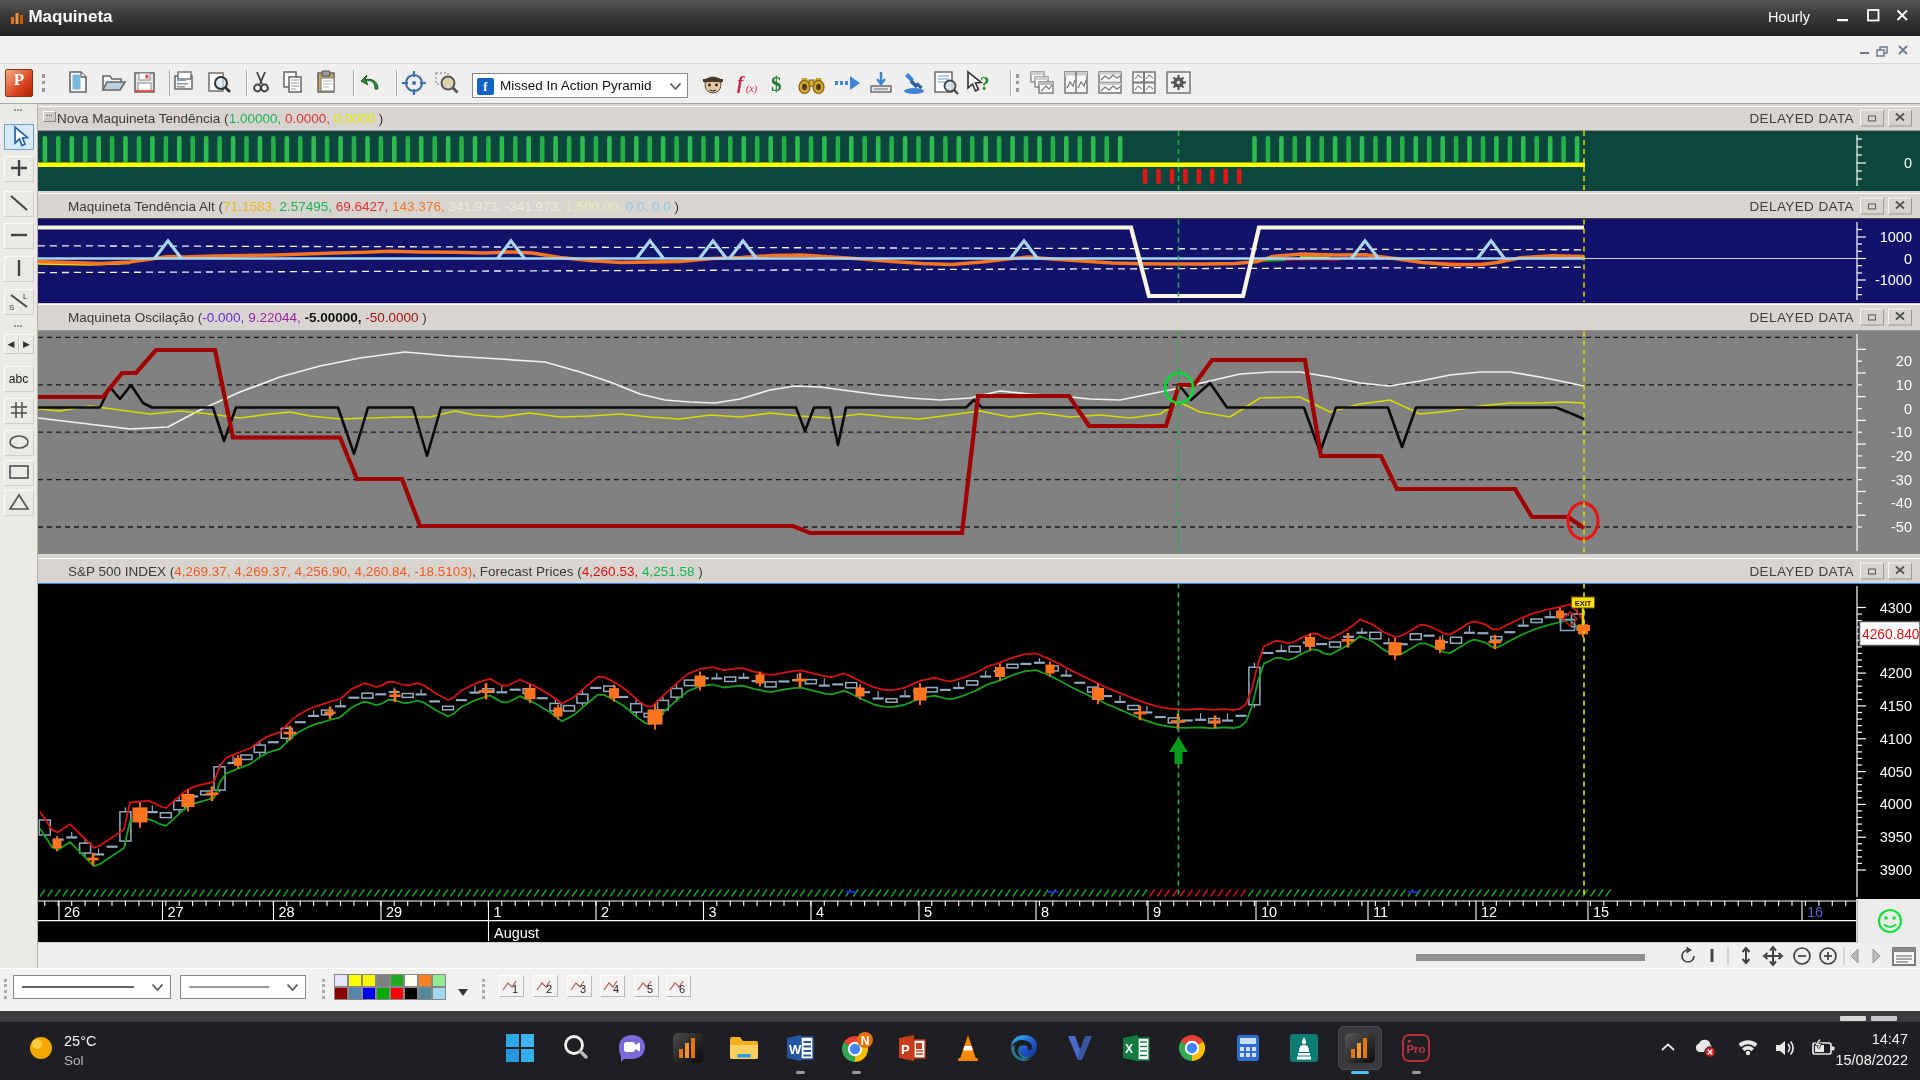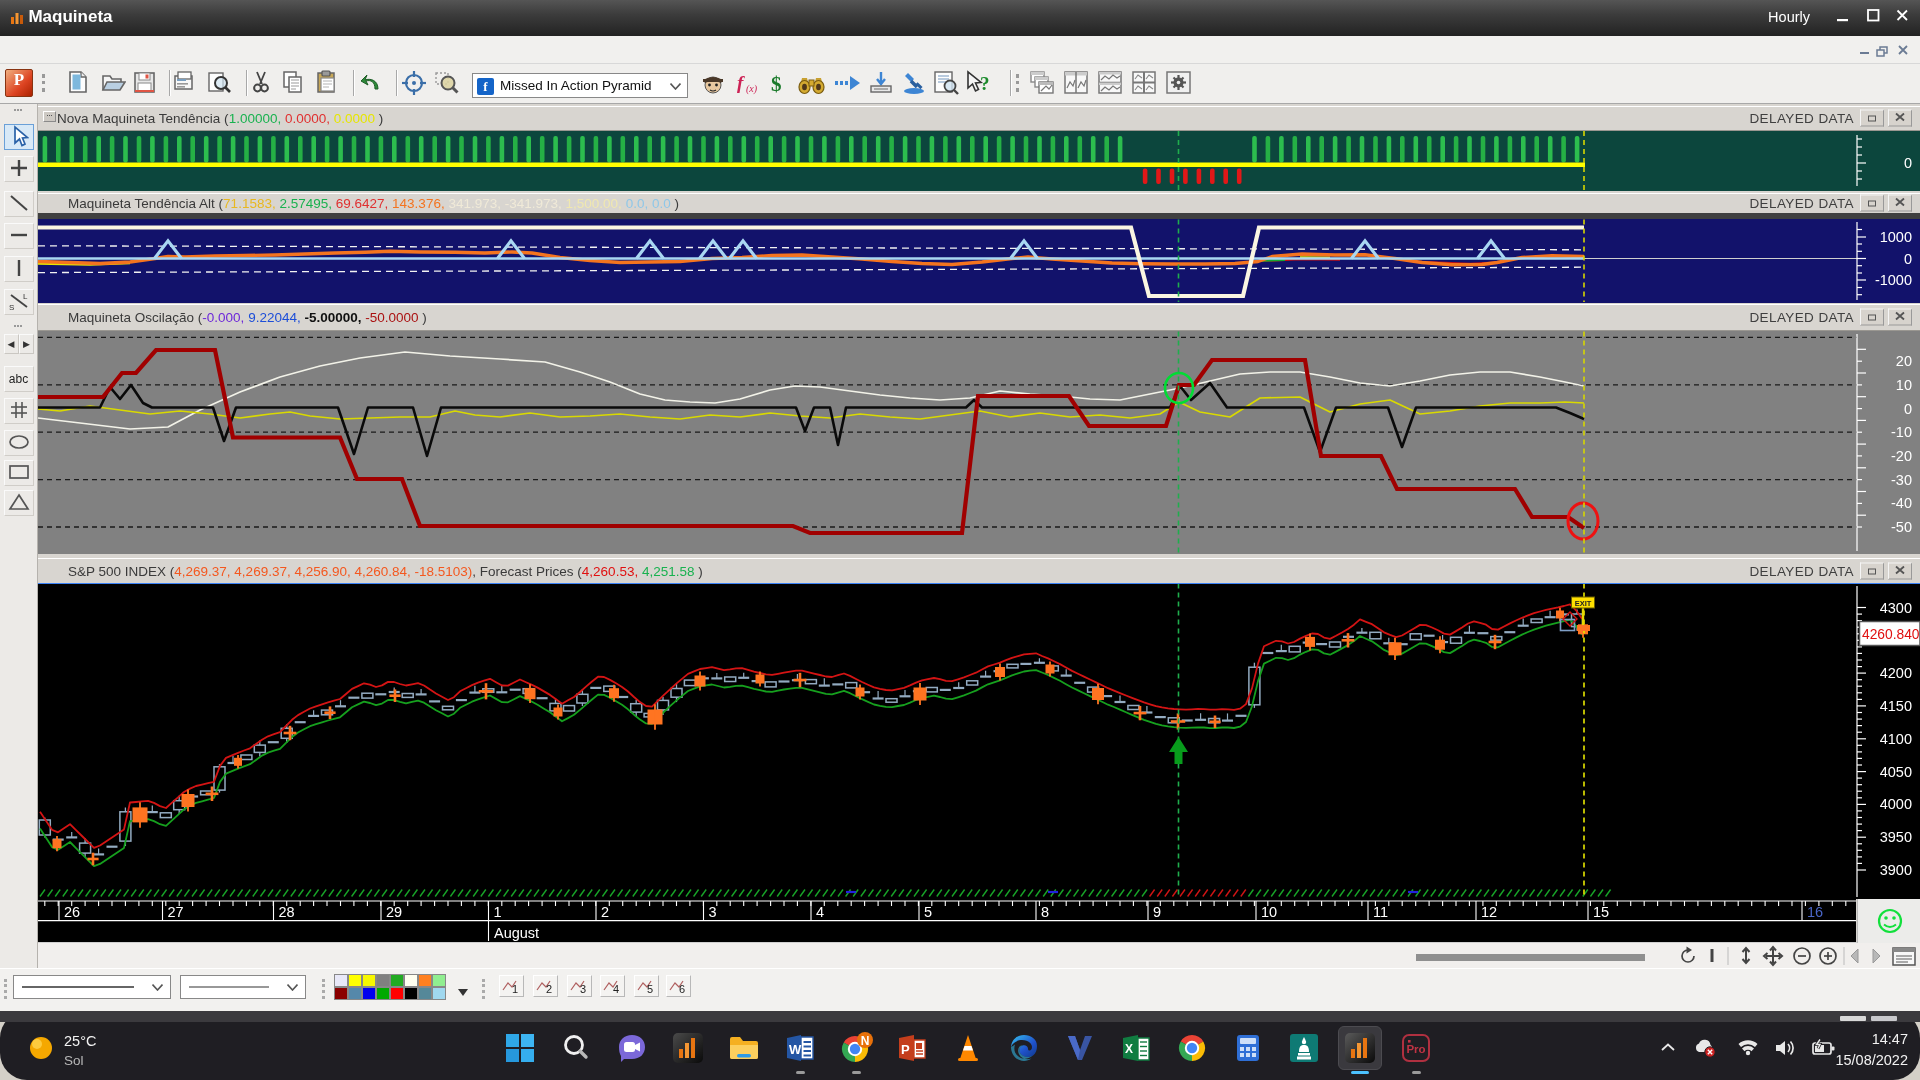--- a/index.html
+++ b/index.html
@@ -1173,30 +1173,30 @@
     <div style="position:absolute;left:5px;top:4px;width:13px;height:11px;background:#cdc9c3;border:1px solid #fff;border-right-color:#8a8a8a;border-bottom-color:#8a8a8a;">
       <div style="width:5px;height:3px;border-top:1px dotted #555;margin:3px auto;"></div>
     </div>
   <div style="position:absolute;left:19px;top:50%;transform:translateY(-50%);white-space:nowrap;">Nova Maquineta Tendência (<span style="color:#18b24f">1.00000,</span> <span style="color:#e03030">0.0000,</span> <span style="color:#e6e600">0.0000</span> )</div>
   <div style="position:absolute;right:66px;top:50%;transform:translateY(-50%);color:#3f3f3f;letter-spacing:0.4px;">DELAYED DATA</div>
   <div class="tbtn" style="right:36px;"><span style="display:inline-block;width:8px;height:6px;border:1.6px solid #555;margin-top:1px;"></span></div>
   <div class="tbtn" style="right:8px;"><svg width="10" height="9" viewBox="0 0 10 9">
         <path d="M1 1 L9 8 M9 1 L1 8" stroke="#555" stroke-width="1.8"></path>
       </svg></div>
 </div>
-<div style="position:absolute;left:38px;right:0;top:192.5px;height:26.5px;background:#d8d5d0;border-top:1px solid #fff;border-bottom:6px solid #404040;box-sizing:border-box;font-size:13.5px;color:#3a3a3a;">
+<div style="position:absolute;left:38px;right:0;top:192.5px;height:26.5px;background:#d8d5d0;border-top:1px solid #fff;border-bottom:1px solid #404040;box-sizing:border-box;font-size:13.5px;color:#3a3a3a;">
   <div style="position:absolute;left:30px;top:50%;transform:translateY(-50%);white-space:nowrap;">Maquineta Tendência Alt (<span style="color:#e8b820">71.1583,</span> <span style="color:#18b24f">2.57495,</span> <span style="color:#e03030">69.6427,</span> <span style="color:#f4741f">143.376,</span> <span style="color:#f0ead8">341.973, -341.973,</span> <span style="color:#f0e8b0">1,500.00,</span> <span style="color:#8fc7e8">0.0, 0.0</span> )</div>
   <div style="position:absolute;right:66px;top:50%;transform:translateY(-50%);color:#3f3f3f;letter-spacing:0.4px;">DELAYED DATA</div>
   <div class="tbtn" style="right:36px;"><span style="display:inline-block;width:8px;height:6px;border:1.6px solid #555;margin-top:1px;"></span></div>
   <div class="tbtn" style="right:8px;"><svg width="10" height="9" viewBox="0 0 10 9">
         <path d="M1 1 L9 8 M9 1 L1 8" stroke="#555" stroke-width="1.8"></path>
       </svg></div>
 </div>
 <div style="position:absolute;left:38px;right:0;top:303.5px;height:27.5px;background:#d8d5d0;border-top:1px solid #fff;border-bottom:1px solid #9a9791;box-sizing:border-box;font-size:13.5px;color:#3a3a3a;">
-  <div style="position:absolute;left:30px;top:50%;transform:translateY(-50%);white-space:nowrap;">Maquineta Oscilação (<span style="color:#6d28d9">-0.000,</span> <span style="color:#1d4ed8">9.22044,</span> <span style="color:#111;font-weight:bold"> -5.00000,</span> <span style="color:#aa1111">-50.0000</span> )</div>
+  <div style="position:absolute;left:30px;top:50%;transform:translateY(-50%);white-space:nowrap;">Maquineta Oscilação (<span style="color:#6d28d9">-0.000,</span> <span style="color:#a21caf">9.22044,</span> <span style="color:#111;font-weight:bold"> -5.00000,</span> <span style="color:#aa1111">-50.0000</span> )</div>
   <div style="position:absolute;right:66px;top:50%;transform:translateY(-50%);color:#3f3f3f;letter-spacing:0.4px;">DELAYED DATA</div>
   <div class="tbtn" style="right:36px;"><span style="display:inline-block;width:8px;height:6px;border:1.6px solid #555;margin-top:1px;"></span></div>
   <div class="tbtn" style="right:8px;"><svg width="10" height="9" viewBox="0 0 10 9">
         <path d="M1 1 L9 8 M9 1 L1 8" stroke="#555" stroke-width="1.8"></path>
       </svg></div>
 </div>
 <div style="position:absolute;left:38px;right:0;top:557.5px;height:26px;background:#d8d5d0;border-top:1px solid #fff;border-bottom:1px solid #3b82f6;box-sizing:border-box;font-size:13.5px;color:#3a3a3a;">
   <div style="position:absolute;left:30px;top:50%;transform:translateY(-50%);white-space:nowrap;">S&amp;P 500 INDEX (<span style="color:#f4581f">4,269.37, 4,269.37, 4,256.90, 4,260.84, -18.5103)</span>, Forecast Prices (<span style="color:#e01010">4,260.53,</span> <span style="color:#18b24f">4,251.58</span> )</div>
   <div style="position:absolute;right:66px;top:50%;transform:translateY(-50%);color:#3f3f3f;letter-spacing:0.4px;">DELAYED DATA</div>
   <div class="tbtn" style="right:36px;"><span style="display:inline-block;width:8px;height:6px;border:1.6px solid #555;margin-top:1px;"></span></div>
@@ -1291,21 +1291,21 @@
       </svg></div>
     <div class="abs" style="left:634px;top:6px;width:25px;height:22px;background:#f4f3f1;border:1px solid #b8b8b8;border-top-color:#fff;border-left-color:#fff;"><svg width="23" height="20">
         <path d="M3 14 L8 7 L12 11 L16 5" stroke="#b06060" stroke-width="1.2" fill="none"></path>
         <text x="12" y="17" font-size="11" fill="#222">5</text>
       </svg></div>
     <div class="abs" style="left:666px;top:6px;width:25px;height:22px;background:#f4f3f1;border:1px solid #b8b8b8;border-top-color:#fff;border-left-color:#fff;"><svg width="23" height="20">
         <path d="M3 14 L8 7 L12 11 L16 5" stroke="#b06060" stroke-width="1.2" fill="none"></path>
         <text x="12" y="17" font-size="11" fill="#222">6</text>
       </svg></div>
 </div>
-<div class="abs" style="left:0;top:1011px;width:1920px;height:69px;background:#1f1e23;border-radius:27px;">
+<div class="abs" style="left:0;top:1011px;width:1920px;height:69px;background:#1f1e23;">
  <div class="abs" style="left:0;top:0;width:1920px;height:11px;background:#3b3a3e;"></div>
  <div class="abs" style="left:1840px;top:5px;width:26px;height:5px;background:#d8d8d8;border-radius:1px;"></div>
  <div class="abs" style="left:1871px;top:5px;width:26px;height:5px;background:#c8c8cc;border-radius:1px;"></div>
  <div class="abs" style="left:28px;top:1021px;"></div>
  <div class="abs" style="left:28px;top:24px;width:26px;height:26px;"><svg width="26" height="26">
         <circle cx="13" cy="13" r="11" fill="#f5a800"></circle>
         <circle cx="9" cy="9" r="5" fill="#ffd34d" opacity="0.8"></circle>
       </svg></div>
  <div class="abs" style="left:64px;top:22px;color:#f2f2f2;font-size:14.5px;">25°C</div>
  <div class="abs" style="left:64px;top:42px;color:#b8b8b8;font-size:13.5px;">Sol</div>

